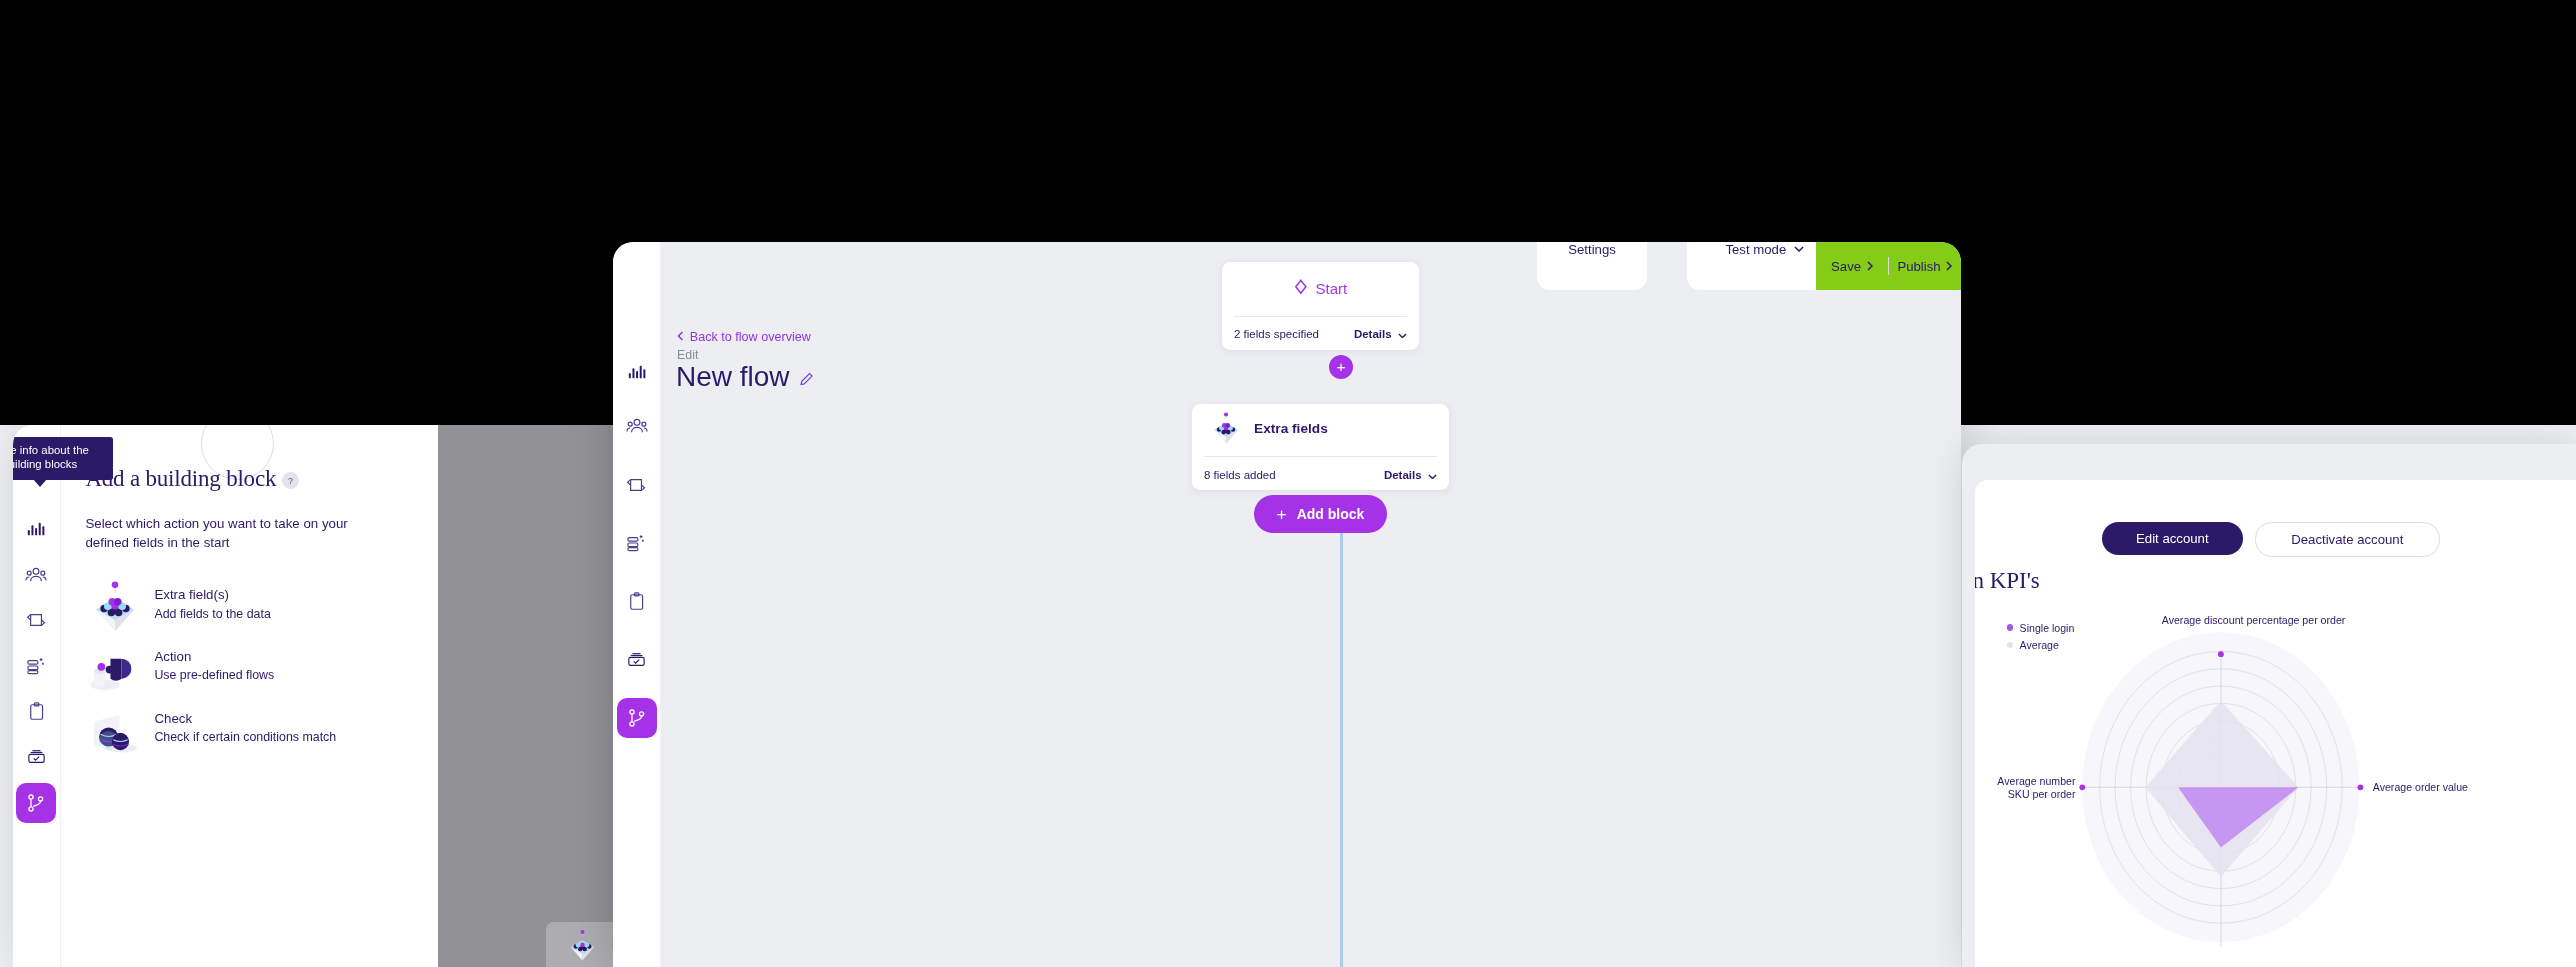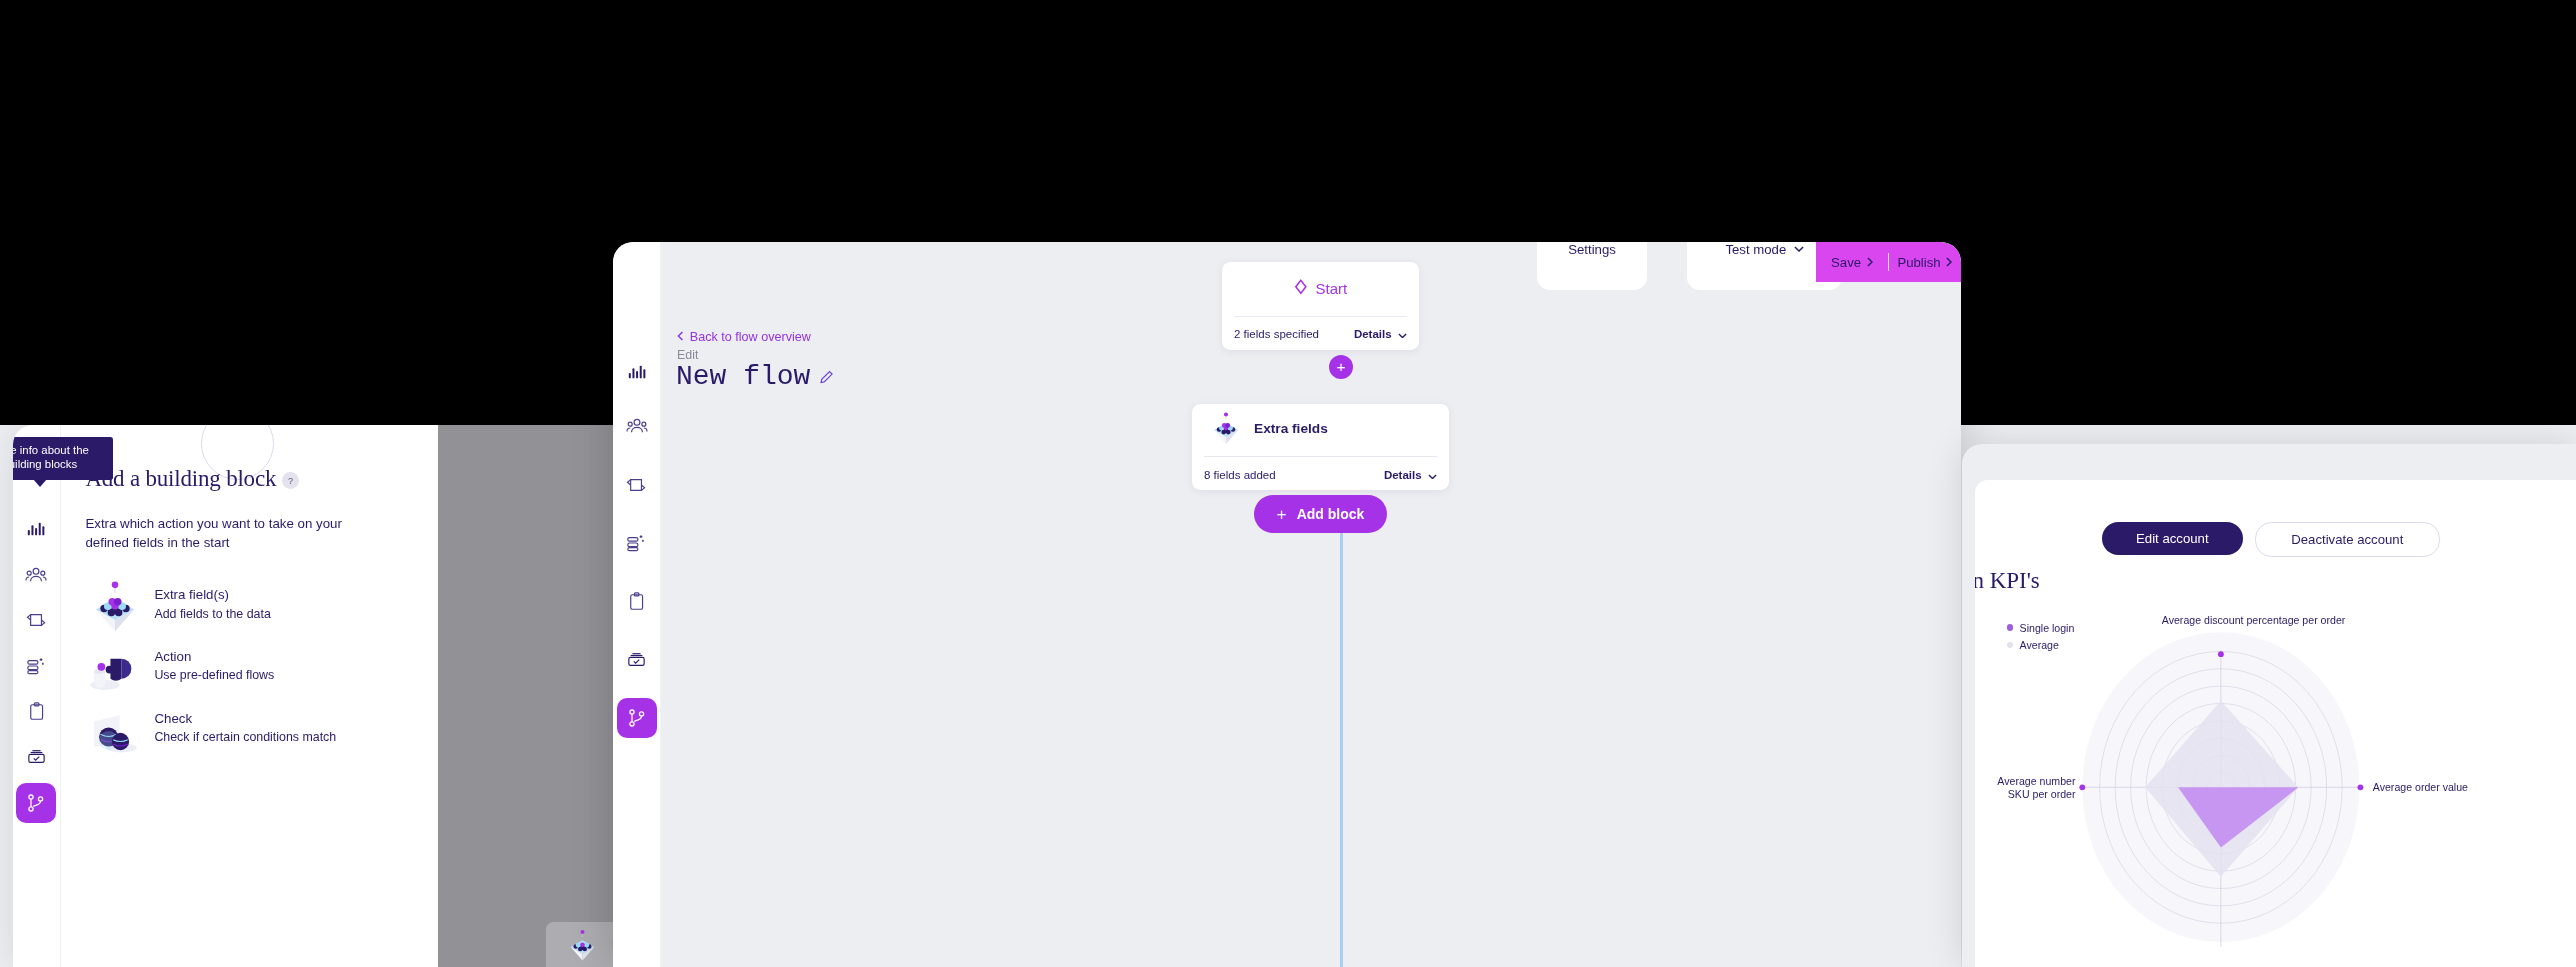--- a/index.html
+++ b/index.html
@@ -92,34 +92,34 @@
     position:absolute;left:0;top:0;width:47px;height:726px;background:#fff;
     border-right:0.9px solid #f1f1f5;border-radius:20px 0 0 0;
   }
   .hdr-pill{
     position:absolute;top:0;background:#fff;border-radius:0 0 12.8px 12.8px;
     display:flex;align-items:flex-start;justify-content:center;
     font-size:13.2px;color:#2b1a68;height:48px;
   }
   #pill-settings{left:924px;width:110px;}
   #pill-testmode{left:1074px;width:155px;}
-  .sp-wrap{position:absolute;left:1203px;top:0;width:145px;height:40px;background:#d946ef;
+  .sp-wrap{position:absolute;left:1203px;top:0;width:145px;height:48px;background:#84cc16;
      border-radius:0 20px 0 0;display:flex;align-items:center;}
   .sp-btn{flex:1;display:flex;align-items:center;justify-content:center;
      font-size:13.2px;color:#2b1a68;gap:5.5px;height:48px;}
   .sp-div{width:0.9px;height:18px;background:#dddce6;}
   .chev{font-size:11px;}
 
   .back-link{
     position:absolute;left:64px;top:146px;font-size:12.6px;color:#9333e0;
     display:flex;align-items:center;gap:6.4px;
   }
   .edit-label{position:absolute;left:64px;top:164px;font-size:12.4px;color:#8b8a9c;}
   .flow-title{
-    position:absolute;left:63px;top:177px;font-family:Liberation Mono, monospace;
+    position:absolute;left:63px;top:177px;font-family:Liberation Sans, sans-serif;
     font-size:28px;color:#2b1a68;display:flex;align-items:center;gap:10px;justify-content:center;
   }
 
   .vline{position:absolute;left:727px;width:2.7px;background:#a8cef0;}
   .node{
     position:absolute;background:#fff;border-radius:8.2px;
     box-shadow:0 1.8px 9px rgba(40,30,90,.07);
   }
   .node .hd{display:flex;align-items:center;justify-content:center;}
   .node .sep{position:absolute;left:12px;right:12px;height:0.9px;background:#e9e8f0;}
@@ -253,21 +253,21 @@
     </div>
 
     <div class="lp-body">
       <div class="deco-circle"></div>
 
       <div class="tooltip">More info about the building blocks</div>
 
       <div class="lp-title">Add a building block</div>
       <div class="help-dot">?</div>
 
-      <div class="lp-sub">Extra which action you want to take on your defined fields in the start</div>
+      <div class="lp-sub">Select which action you want to take on your defined fields in the start</div>
 
       <div class="bb-list">
 
         <div class="bb-item">
           <div class="bb-ico">
             <svg width="60" height="57" viewBox="0 0 66 62">
               <path d="M33 6v8" stroke="#cfd0dd" stroke-width="1"></path>
               <circle cx="33" cy="5" r="3.6" fill="#a632e8"></circle>
               <polygon points="33,44 12,32 33,44 54,32 33,56" fill="#e9eaf2"></polygon>
               <polygon points="12,32 33,20 54,32 33,44" fill="#b9e0f5"></polygon>

